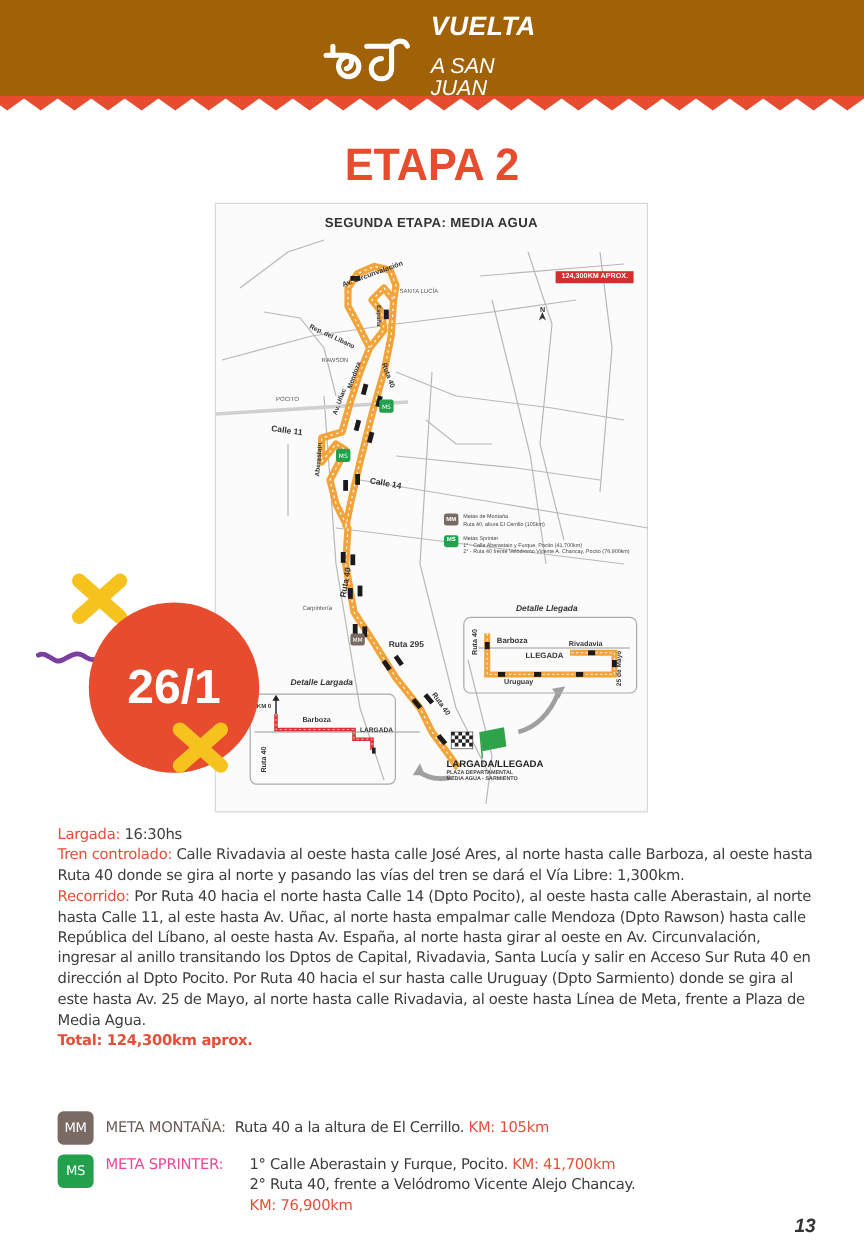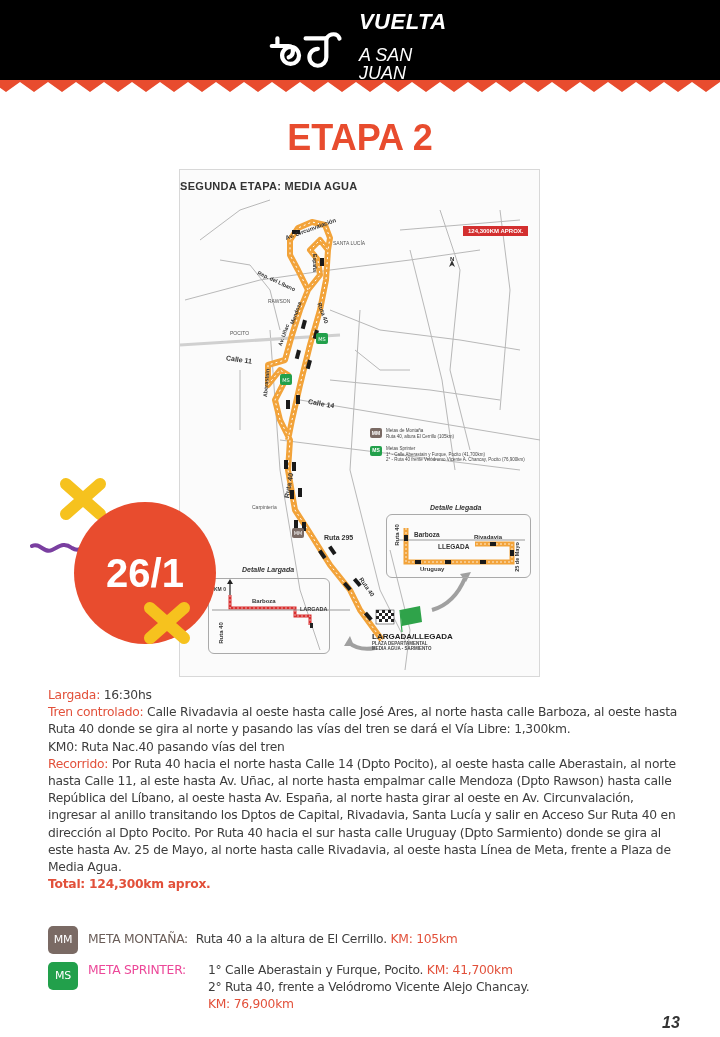--- a/index.html
+++ b/index.html
@@ -1,31 +1,31 @@
 <!DOCTYPE html>
 <html><head>
 <meta charset="utf-8">
 <style>
   * { box-sizing: border-box; margin: 0; padding: 0; }
   html, body { width: 720px; height: 1037px; background: #ffffff; overflow: hidden; }
   body { position: relative; font-family: "Liberation Sans", "DejaVu Sans", sans-serif; color: #3a3a3a; }
 
-  .header { position: absolute; left: 0; top: 0; width: 720px; height: 82px; background: #000000; padding-left: 26px; }
+  .header { position: absolute; left: 0; top: 0; width: 720px; height: 82px; background: #a16207; padding-left: 26px; }
   .header-zigzag { position: absolute; left: 0; top: 80px; width: 720px; height: 14px; }
   .logo { position: absolute; left: 268px; top: 22px; width: 190px; height: 48px; display: flex; align-items: center; gap: 10px; }
   .logo-mark { width: 86px; height: 44px; }
   .logo-text { color: #fff; font-style: italic; line-height: 1; }
   .logo-title { font-weight: bold; font-size: 22px; letter-spacing: 0.5px; display: block; }
   .logo-sub { font-size: 18px; display: block; margin-top: 13px; }
 
   .stage-title { position: absolute; left: 0; top: 116px; width: 720px; text-align: center; font-size: 36px; font-weight: bold; color: #e84c2e; letter-spacing: 0px; transform: scaleY(1.05); }
 
   .map { position: absolute; left: 179px; top: 169px; width: 361px; height: 508px; background: #fbfbfb; border: 1px solid #d8d8d8; }
   .map svg { position: absolute; left: 0; top: 0; }
-  .map-title { position: absolute; left: 0; top: 10px; width: 100%; text-align: left; font-size: 11px; font-weight: bold; color: #333; letter-spacing: 0.3px; }
+  .map-title { position: absolute; left: 0; top: 10px; width: 100%; text-align: center; font-size: 11px; font-weight: bold; color: #333; letter-spacing: 0.3px; }
   .map-km-badge { position: absolute; left: 283px; top: 56px; background: #d32f2f; color: #fff; font-size: 6px; font-weight: bold; padding: 2px 5px; }
   .map-label { position: absolute; font-size: 7px; font-weight: bold; color: #333; white-space: nowrap; }
   .map-label-small { position: absolute; font-size: 5px; color: #555; white-space: nowrap; }
   .map-legend { position: absolute; left: 190px; top: 258px; width: 160px; font-size: 4.5px; color: #444; line-height: 1.3; }
   .legend-row { display: flex; gap: 4px; align-items: flex-start; margin-bottom: 6px; }
   .legend-badge { width: 12px; height: 10px; border-radius: 2px; color: #fff; font-size: 5px; font-weight: bold; display: flex; align-items: center; justify-content: center; flex-shrink: 0; }
   .detail-box { position: absolute; background: #fff; border: 1px solid #aaa; border-radius: 6px; }
   .detail-caption { position: absolute; font-size: 7px; font-style: italic; font-weight: bold; color: #333; }
   .start-finish { position: absolute; left: 192px; top: 463px; font-size: 8px; font-weight: bold; color: #222; line-height: 1.1; }
   .start-finish small { display: block; font-size: 4.5px; color: #444; }
@@ -252,21 +252,20 @@
   <path d="M2 8 C10 4 14 16 22 12 C30 8 34 4 42 10 C48 14 52 10 56 8" fill="none" stroke="#7a3fa0" stroke-width="4" stroke-linecap="round"></path>
 </svg>
 <div class="date-badge">26/1</div>
 <svg class="deco" style="left:142px;top:600px;" width="50" height="46" viewBox="0 0 50 46">
   <path d="M8 8 L42 38 M42 8 L8 38" stroke="#f6c21e" stroke-width="12" stroke-linecap="round"></path>
 </svg>
 
 <div class="info">
   <p><span class="hl">Largada:</span><span> 16:30hs</span></p>
   <p><span class="hl">Tren controlado:</span><span> Calle Rivadavia al oeste hasta calle José Ares, al norte hasta calle Barboza, al oeste hasta Ruta 40 donde se gira al norte y pasando las vías del tren se dará el Vía Libre: 1,300km.</span></p>
-  <p>KM0: Ruta Nac.40 pasando vías del tren</p>
   <p><span class="hl">Recorrido:</span><span> Por Ruta 40 hacia el norte hasta Calle 14 (Dpto Pocito), al oeste hasta calle Aberastain, al norte hasta Calle 11, al este hasta Av. Uñac, al norte hasta empalmar calle Mendoza (Dpto Rawson) hasta calle República del Líbano, al oeste hasta Av. España, al norte hasta girar al oeste en Av. Circunvalación, ingresar al anillo transitando los Dptos de Capital, Rivadavia, Santa Lucía y salir en Acceso Sur Ruta 40 en dirección al Dpto Pocito. Por Ruta 40 hacia el sur hasta calle Uruguay (Dpto Sarmiento) donde se gira al este hasta Av. 25 de Mayo, al norte hasta calle Rivadavia, al oeste hasta Línea de Meta, frente a Plaza de Media Agua.</span></p>
   <p class="total">Total: 124,300km aprox.</p>
 </div>
 
 <div class="meta-row meta-mm">
   <span class="meta-badge" style="background:#7a6a64">MM</span>
   <span class="meta-label-mm">META MONTAÑA:</span>
   <span style="white-space:pre;"> Ruta 40 a la altura de El Cerrillo. </span>
   <span class="km">KM: 105km</span>
 </div>

